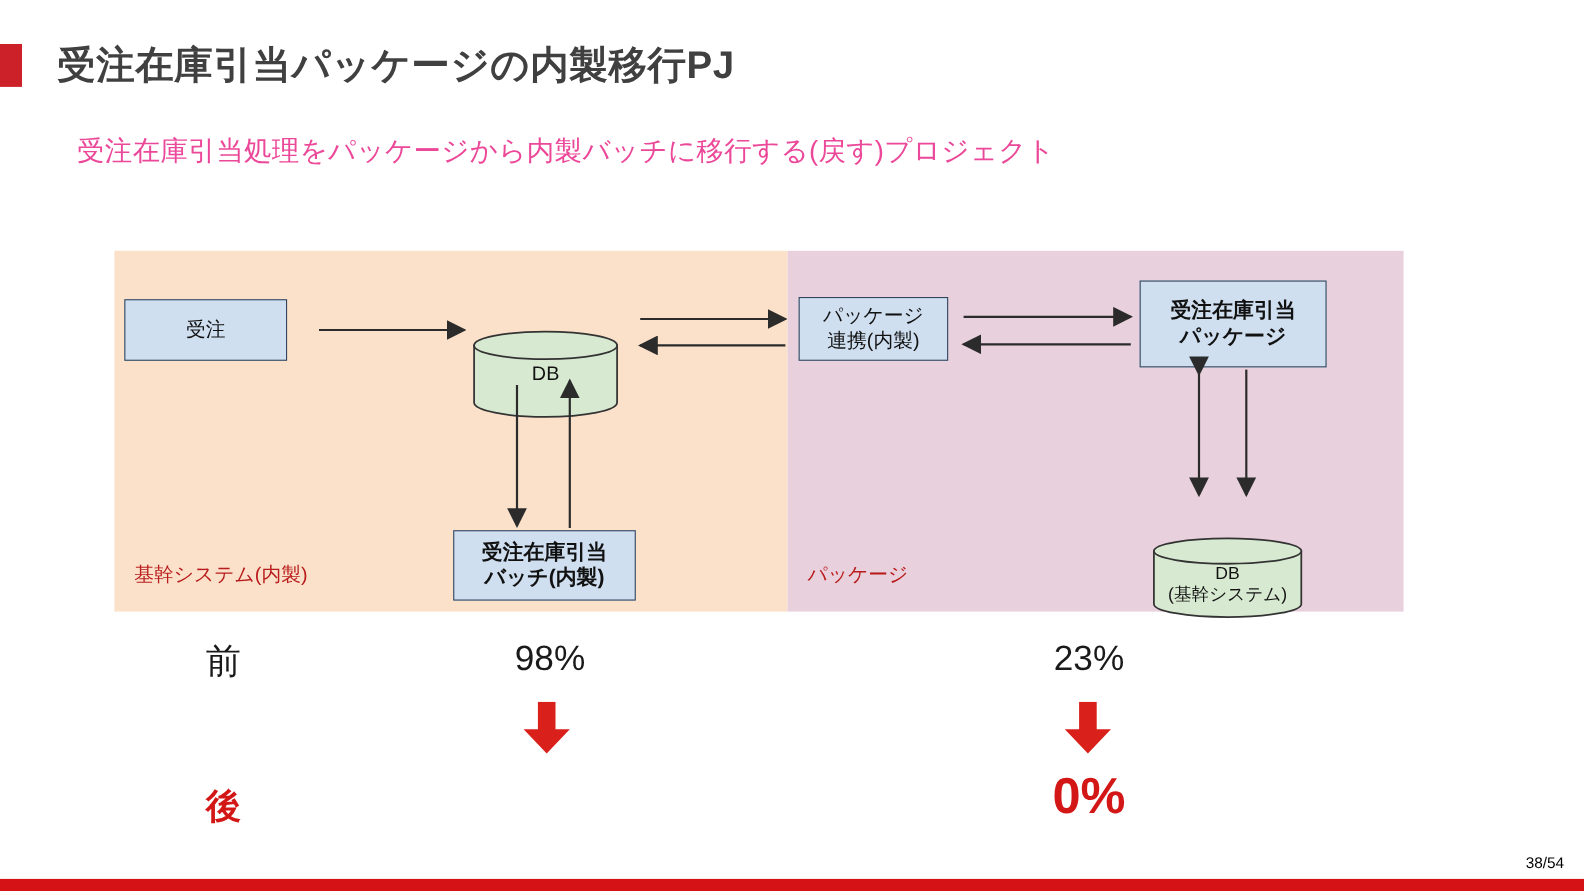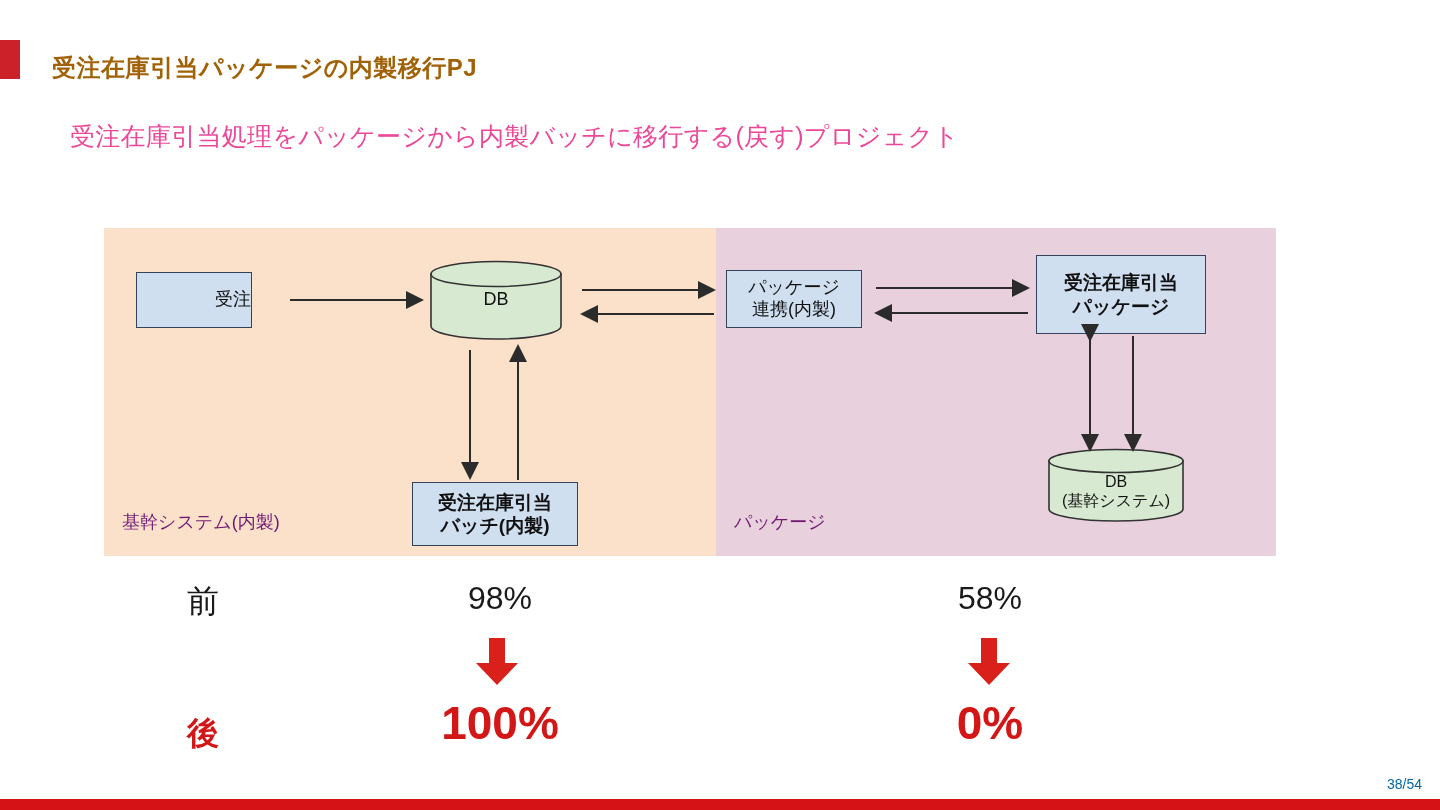--- a/index.html
+++ b/index.html
@@ -28,26 +28,25 @@
     left: 0;
     top: 40px;
     width: 20px;
     height: 39px;
     background: #cc2128;
   }
   .slide-title {
     position: absolute;
     left: 52px;
     top: 36px;
-    font-size: 24px;
+    font-size: 35px;
     font-weight: bold;
     letter-spacing: 0.5px;
-    color: #a16207;
-    white-space: nowrap;
-    margin-top: 16px;
+    color: #404040;
+    white-space: nowrap;
   }
 
   
   .body-line {
     position: absolute;
     left: 70px;
     font-size: 25px;
     color: #ec4899;
     white-space: nowrap;
     letter-spacing: 0.3px;
@@ -75,21 +74,21 @@
   }
   .panel-right {
     left: 612px;
     width: 560px;
     background: #e9d0dd;
   }
   .panel-label {
     position: absolute;
     bottom: 22px;
     font-size: 18px;
-    color: #701a75;
+    color: #b91c1c;
     white-space: nowrap;
   }
   .panel-left .panel-label { left: 18px; }
   .panel-right .panel-label { left: 18px; }
 
   
   .node-box {
     position: absolute;
     background: #cfdff0;
     border: 1.5px solid #31445c;
@@ -97,28 +96,29 @@
     display: flex;
     align-items: center;
     justify-content: center;
     text-align: center;
     line-height: 1.22;
     color: #111111;
     font-size: 18px;
   }
   .node-box.bold { font-weight: bold; }
 
-  .box-juchu    { left: 32px;  top: 44px;  width: 116px; height: 56px; justify-content: flex-end; }
+  .box-juchu    { left: 9px;  top: 44px;  width: 148px; height: 56px; }
   .box-batch    { left: 308px; top: 254px; width: 166px; height: 64px; font-size: 19px; }
   .box-renkei   { left: 10px;  top: 42px;  width: 136px; height: 58px; }
   .box-package  { left: 320px; top: 27px;  width: 170px; height: 79px; font-size: 19px; }
 
   
   .cylinder {
     position: absolute;
+    margin-top: 40px;
   }
   .cyl-db-main  { left: 326px; top: 33px;  width: 132px; height: 78px; }
   .cyl-db-pkg   { left: 332px; top: 221px; width: 136px; height: 72px; }
   .cylinder svg { display: block; overflow: visible; }
   .cyl-label {
     position: absolute;
     left: 0; right: 0;
     text-align: center;
     font-size: 18px;
     color: #111111;
@@ -158,21 +158,21 @@
   }
   .arrow-left-col  { left: 474px; top: 78px; }
   .arrow-right-col { left: 966px; top: 78px; }
 
   
   .page-number {
     position: absolute;
     right: 18px;
     bottom: 18px;
     font-size: 14px;
-    color: #0369a1;
+    color: #000000;
   }
   .bottom-bar {
     position: absolute;
     left: 0;
     bottom: 0;
     width: 1440px;
     height: 11px;
     background: #d51317;
   }
 </style>
@@ -271,29 +271,28 @@
         <line x1="374" y1="112" x2="374" y2="222" stroke="#2b2b2b" stroke-width="2" marker-start="url(#ah2)" marker-end="url(#ah2)"></line>
 
         <line x1="417" y1="108" x2="417" y2="222" stroke="#2b2b2b" stroke-width="2" marker-end="url(#ah2)"></line>
       </svg>
     </div>
   </div>
 
   <div class="metrics">
     <div class="metric-text row-before label-before">前</div>
     <div class="metric-text row-before val-before-left">98%</div>
-    <div class="metric-text row-before val-before-right">58%</div>
+    <div class="metric-text row-before val-before-right">23%</div>
 
     <svg class="down-arrow arrow-left-col" viewBox="0 0 46 48">
       <path d="M15,0 L31,0 L31,25 L44,25 L23,47 L2,25 L15,25 Z" fill="#d9201b"></path>
     </svg>
     <svg class="down-arrow arrow-right-col" viewBox="0 0 46 48">
       <path d="M15,0 L31,0 L31,25 L44,25 L23,47 L2,25 L15,25 Z" fill="#d9201b"></path>
     </svg>
 
     <div class="metric-text row-after label-after">後</div>
-    <div class="metric-text row-after val-after-left">100%</div>
     <div class="metric-text row-after val-after-right">0%</div>
   </div>
 
   <div class="page-number">38/54</div>
   <div class="bottom-bar"></div>
 </div>
 
 </body></html>

